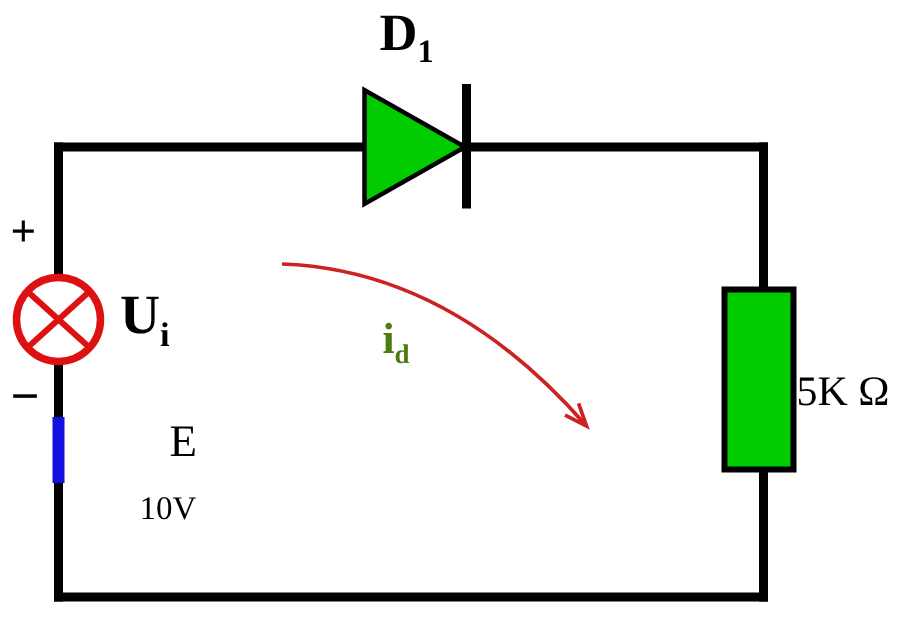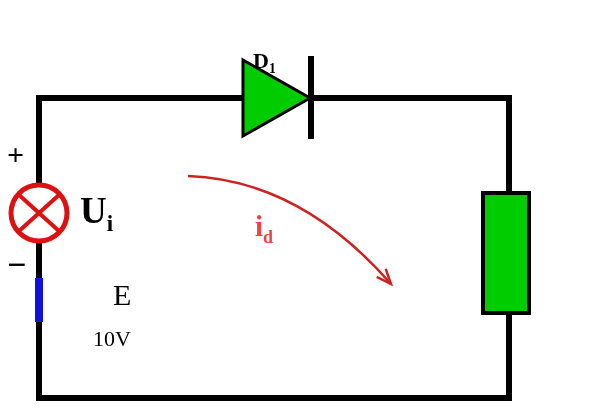--- a/index.html
+++ b/index.html
@@ -24,27 +24,27 @@
     position: absolute;
     color: #000000;
     white-space: nowrap;
     line-height: 1;
     user-select: none;
   }
   .label sub {
     font-size: 0.62em;
     line-height: 1;
   }
-  .lbl-diode    { left: 253px; top: 4px;   font-size: 22px; font-weight: bold; margin-top: 46px; }
+  .lbl-diode    { left: 253px; top: 4px;   font-size: 35px; font-weight: bold; }
   .lbl-plus     { left: 7px;   top: 140px; font-size: 30px; font-weight: bold; }
   .lbl-minus    { left: 7px;   top: 248px; font-size: 34px; font-weight: bold; }
   .lbl-source   { left: 80px;  top: 192px; font-size: 37px; font-weight: bold; }
   .lbl-emf      { left: 113px; top: 280px; font-size: 30px; }
   .lbl-emfval   { left: 93px;  top: 328px; font-size: 22px; }
-  .lbl-current  { left: 255px; top: 212px; font-size: 29px; font-weight: bold; color: #ef4444; }
+  .lbl-current  { left: 255px; top: 212px; font-size: 29px; font-weight: bold; color: #4d7c0f; }
   .lbl-resistor { left: 541px; top: 204px; font-size: 30px; }
   .lbl-resval   { left: 531px; top: 248px; font-size: 28px; }
 </style>
 </head>
 <body>
 
 <div class="canvas">
 
   <svg width="614" height="420" viewBox="0 0 614 420">
 
@@ -82,14 +82,15 @@
 
   <div class="label lbl-source"><span>U</span><sub>i</sub></div>
 
   <div class="label lbl-emf">E</div>
 
   <div class="label lbl-emfval">10V</div>
 
   <div class="label lbl-current"><span>i</span><sub>d</sub></div>
 
 
+  <div class="label lbl-resval">5K Ω</div>
 
 </div>
 
 </body></html>

